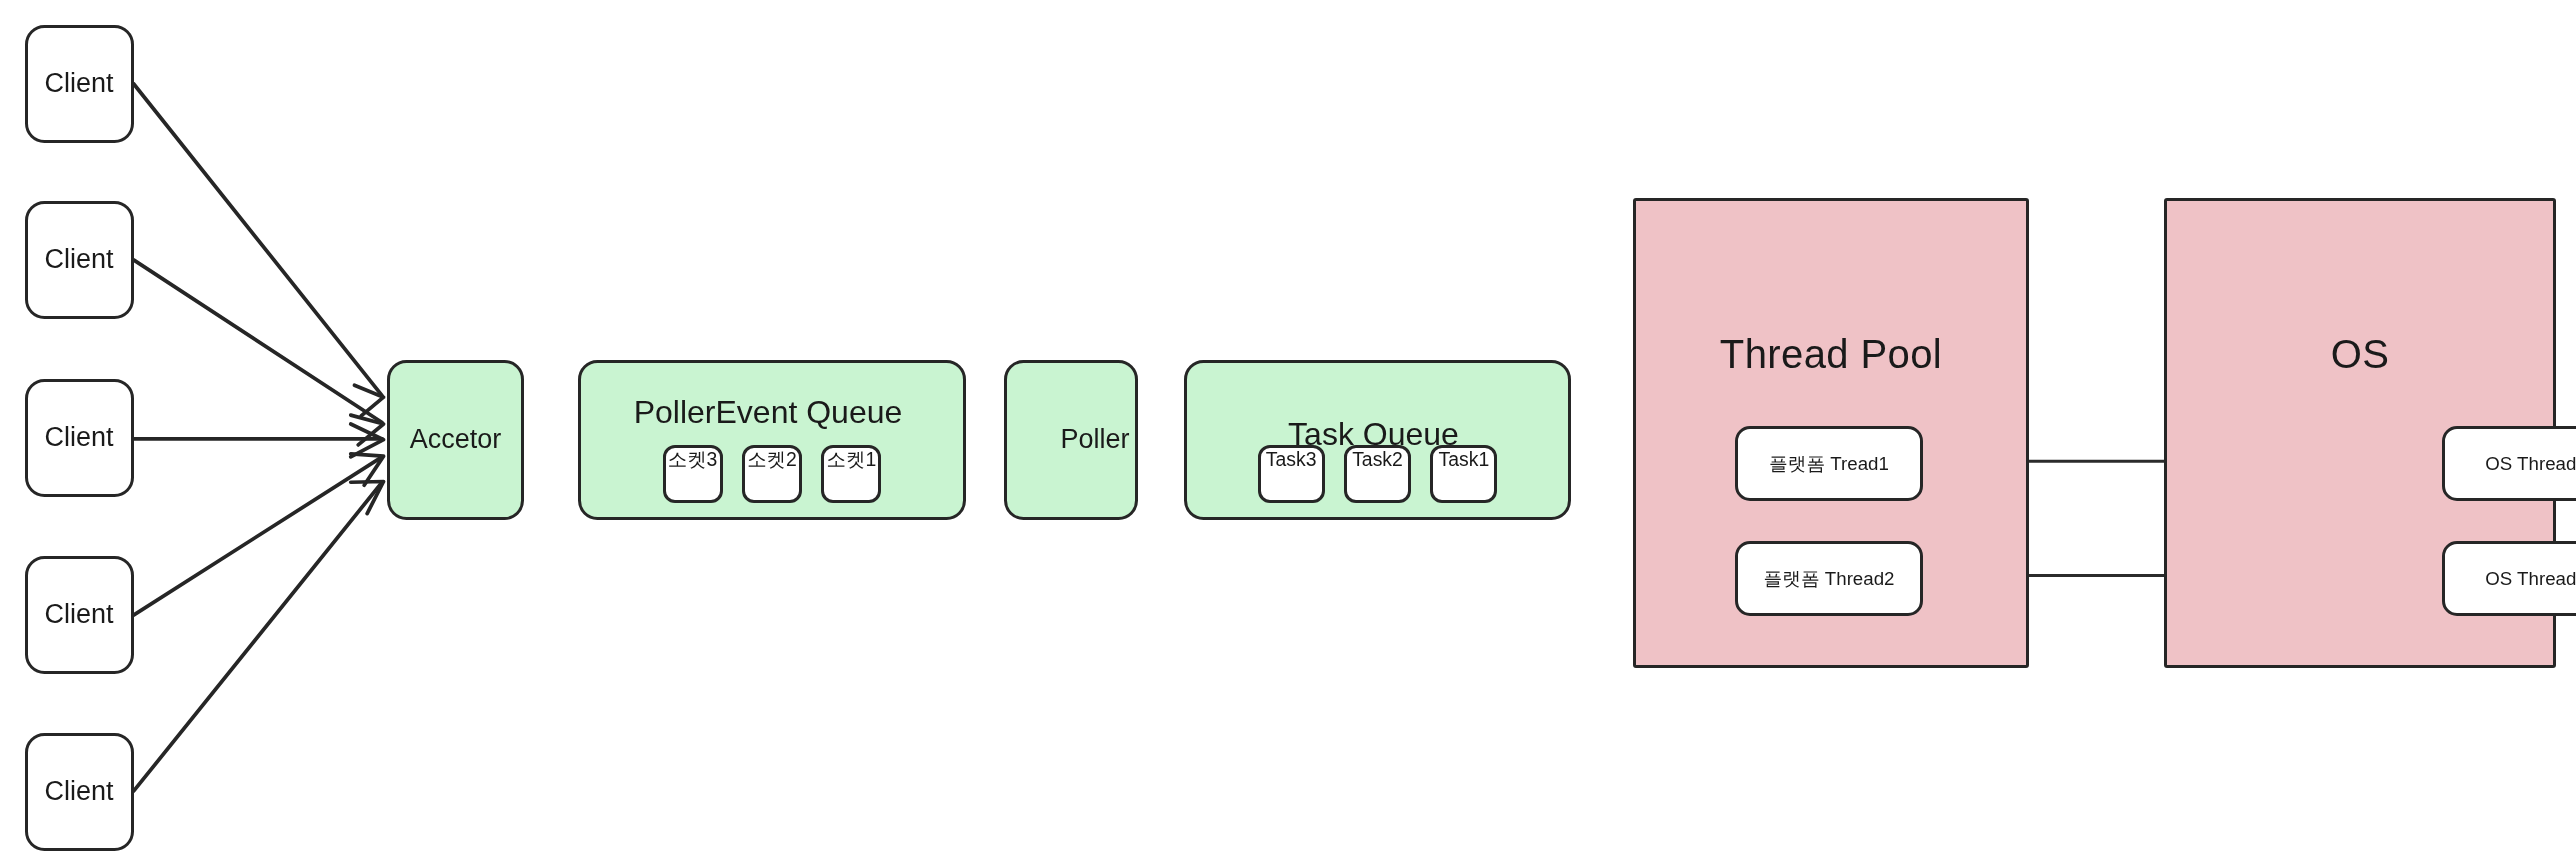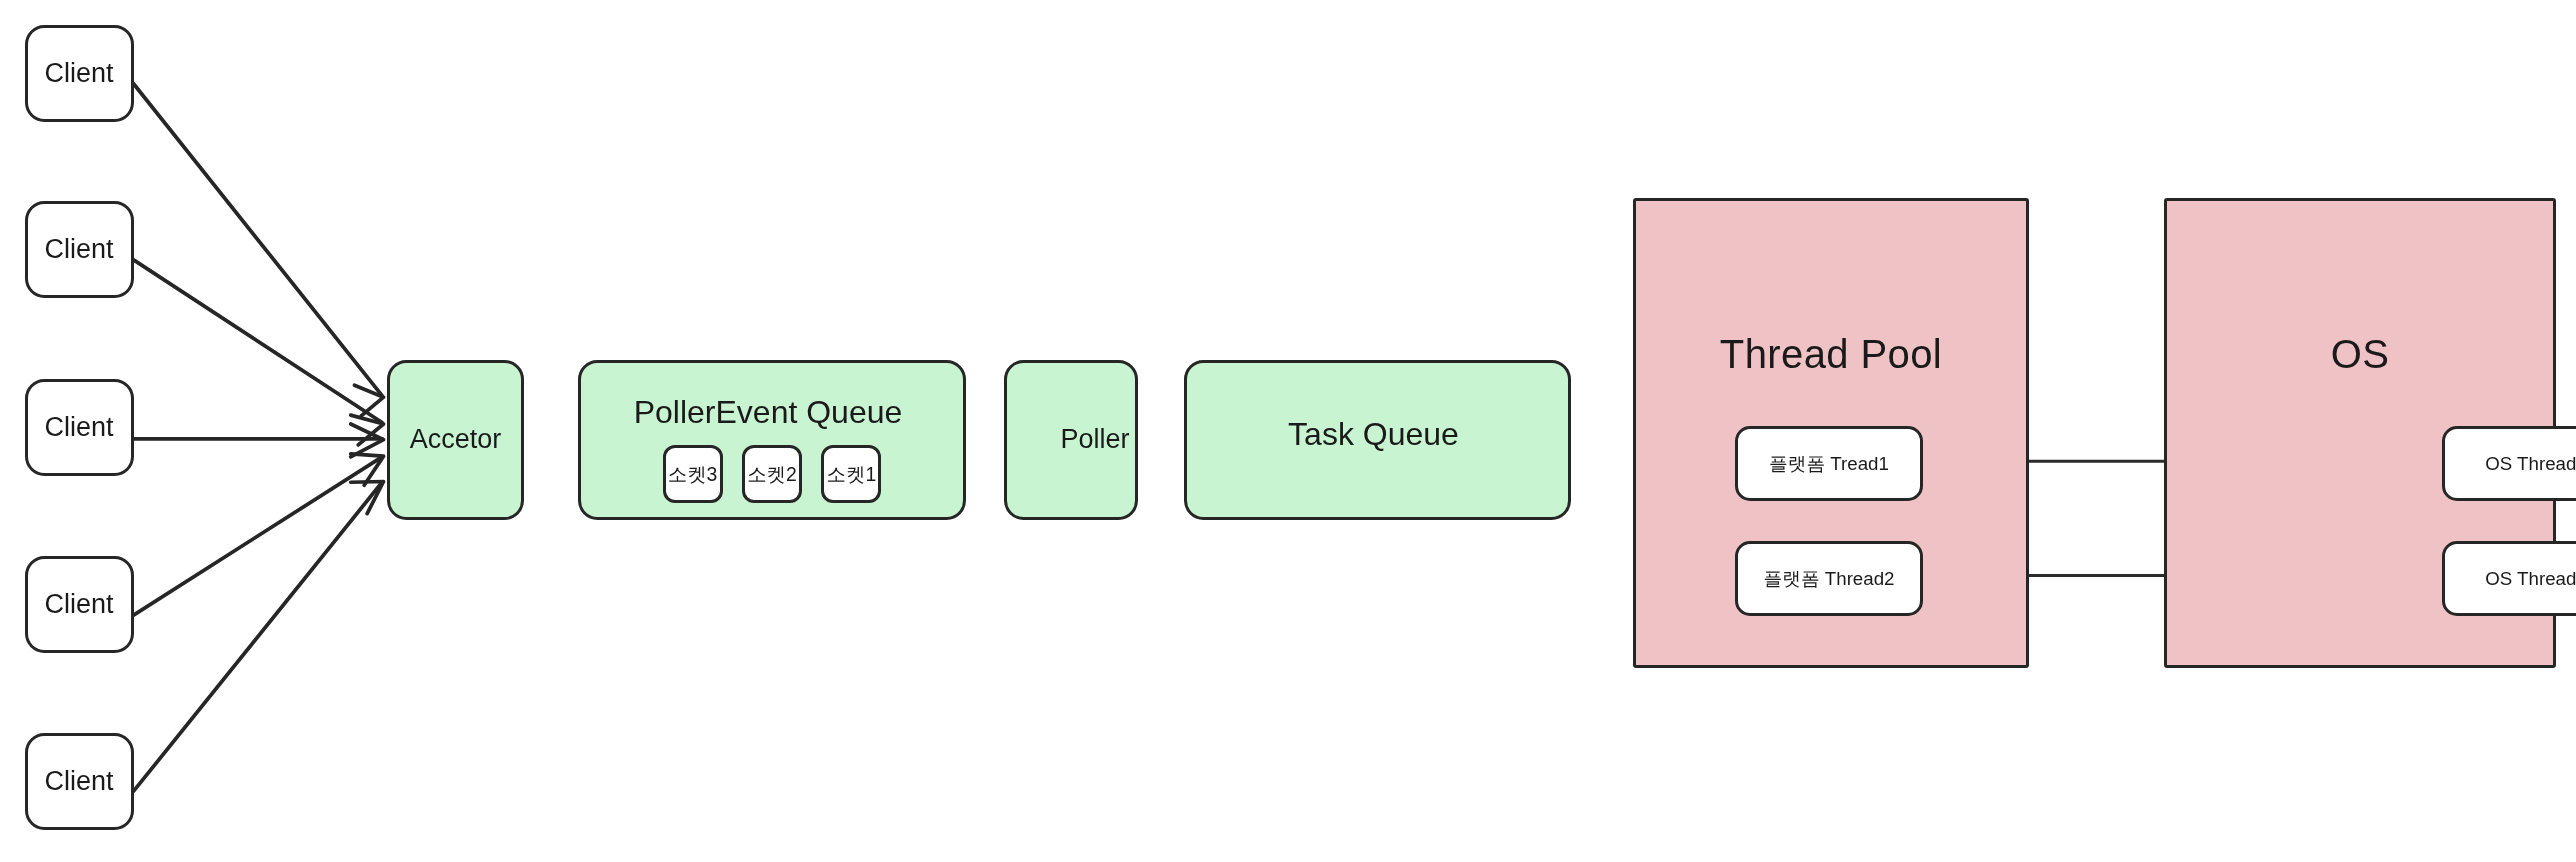--- a/index.html
+++ b/index.html
@@ -31,21 +31,21 @@
     justify-content: center;
     text-align: center;
     line-height: 1.15;
   }
   .node.green  { background: #c9f4d1; }
   .node.white  { background: #ffffff; }
 
   
   .client-box {
     width: 109px;
-    height: 97px;
+    height: 118px;
     font-size: 27px;
   }
   .accetor-box {
     left: 387px;
     top: 360px;
     width: 137px;
     height: 160px;
     font-size: 27px;
   }
   .group-box {
@@ -69,21 +69,20 @@
     gap: 19.4px;
   }
   .chip {
     box-sizing: border-box;
     border: 3.7px solid #262626;
     border-radius: 12px;
     background: #ffffff;
     width: 60px;
     height: 58px;
     display: flex;
-    align-items: center;
     justify-content: center;
     font-size: 19.4px;
     white-space: nowrap;
   }
   .chip.wide { width: 67px; }
 
   
   .pe-queue {
     left: 578px;
     top: 360px;
@@ -268,20 +267,31 @@
       </div>
     </div>
   </div>
 
   <div class="node green poller-box">
     <span>Poller</span>
   </div>
 
   <div class="node green group-box task-queue">
     <div class="group-title">Task Queue</div>
+    <div class="chips">
+      <div class="chip wide">
+        <span>Task3</span>
+      </div>
+      <div class="chip wide">
+        <span>Task2</span>
+      </div>
+      <div class="chip wide">
+        <span>Task1</span>
+      </div>
+    </div>
   </div>
 
   <div class="panel thread-pool">
     <div class="panel-title">Thread Pool</div>
     <div class="thread-chip tp-chip tp-chip-1">
       <span>플랫폼 Tread1</span>
     </div>
     <div class="thread-chip tp-chip tp-chip-2">
       <span>플랫폼 Thread2</span>
     </div>

